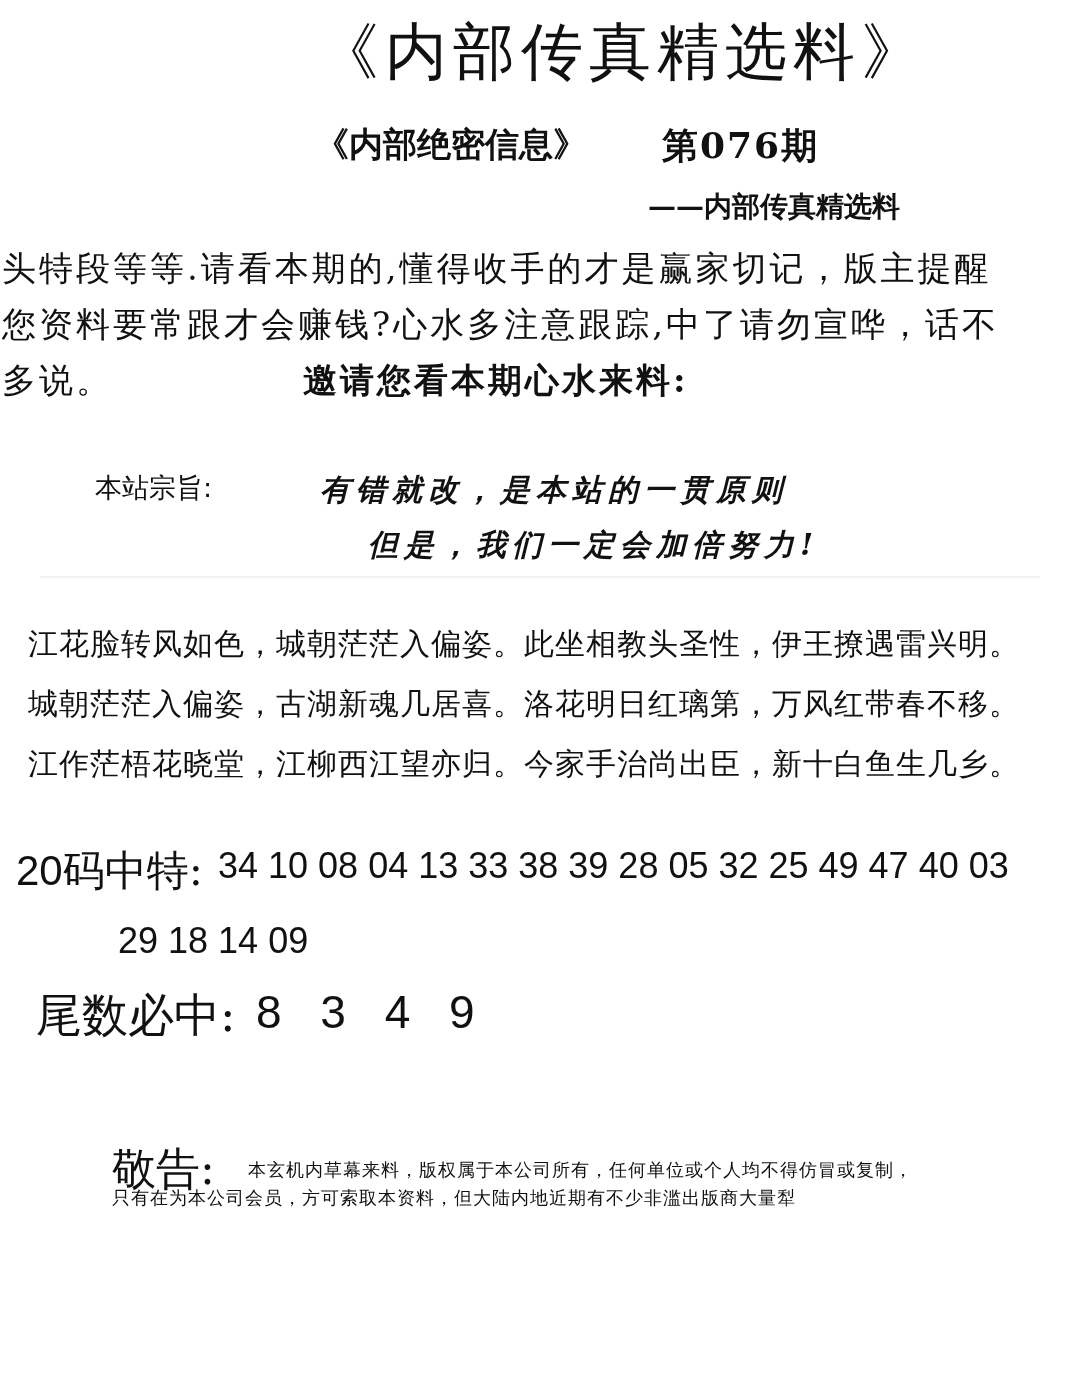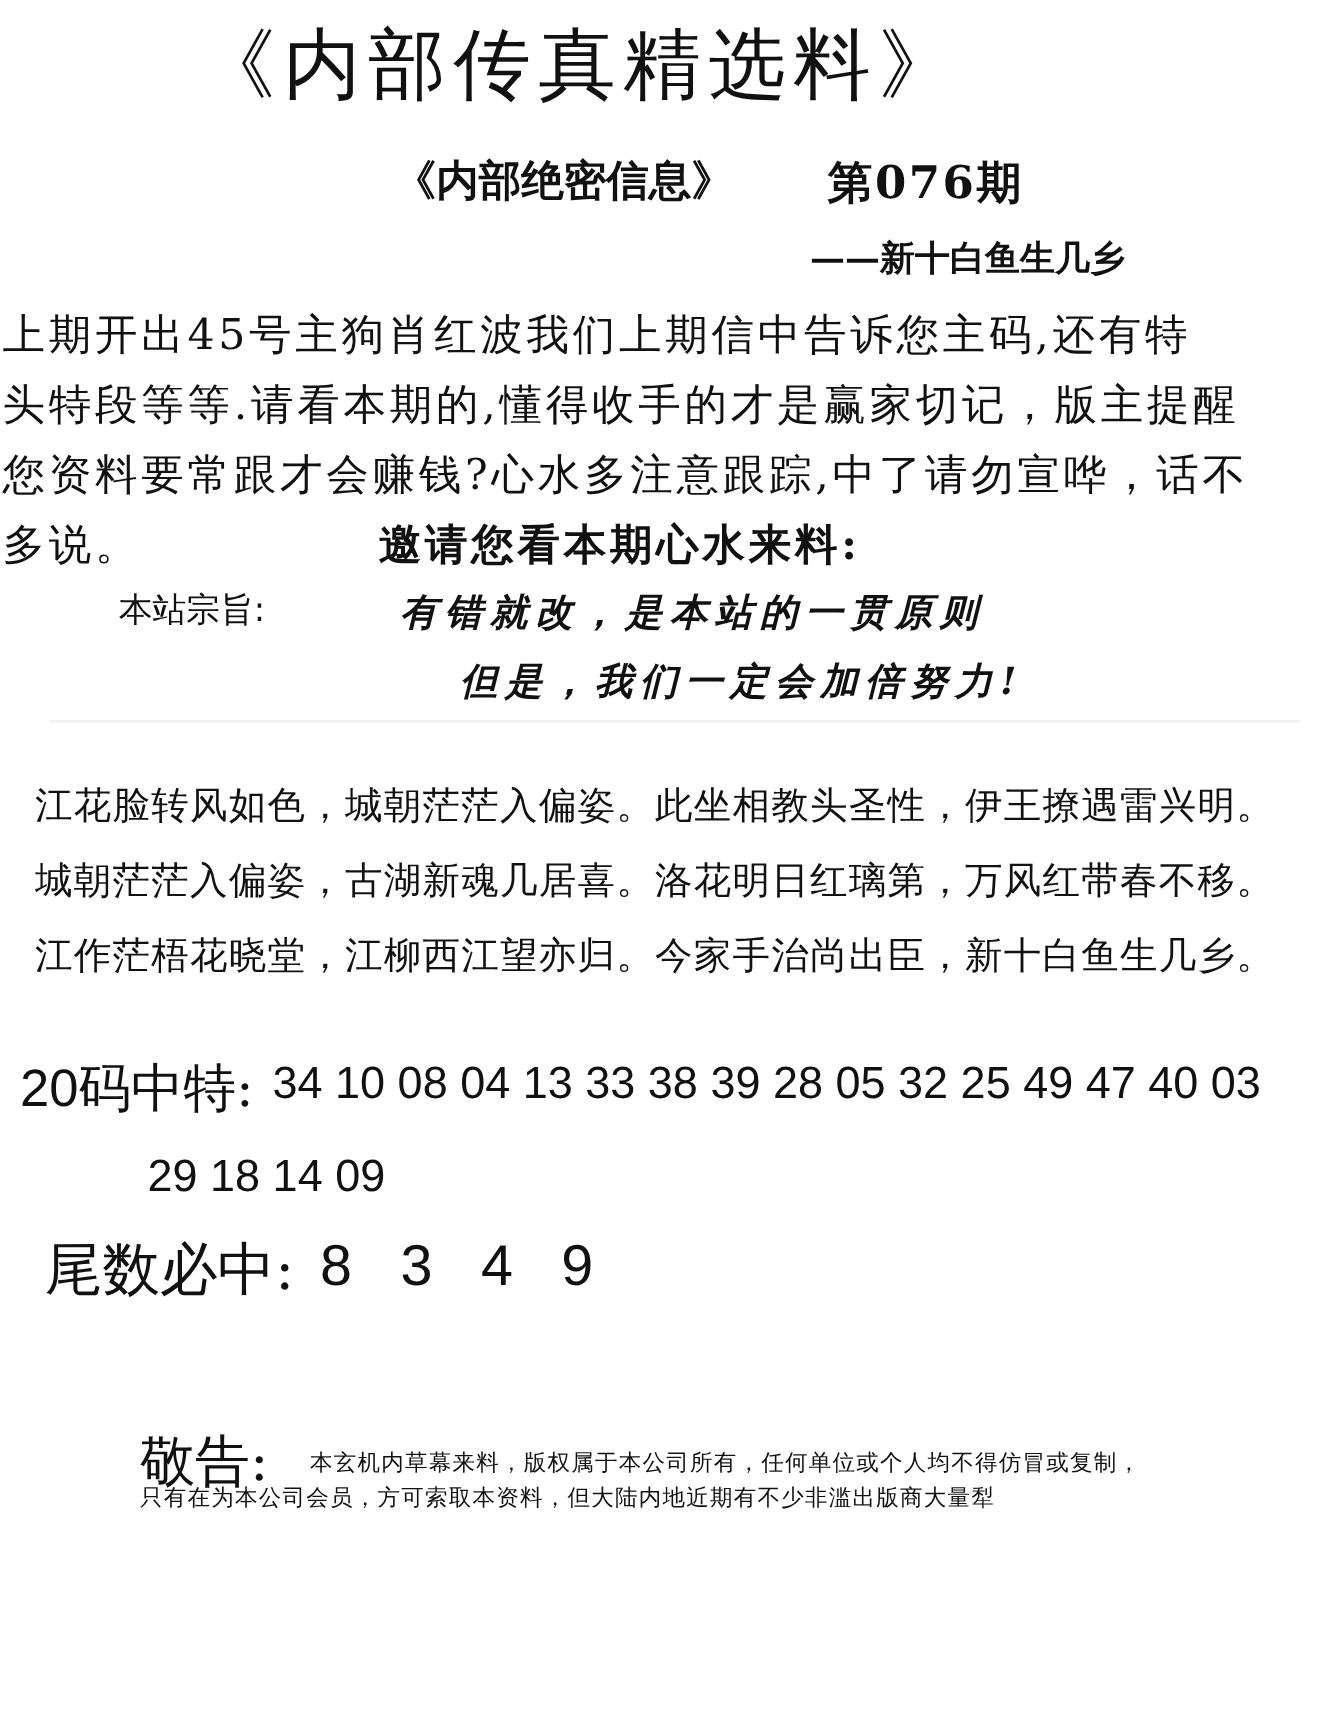--- a/index.html
+++ b/index.html
@@ -1,20 +1,20 @@
 <!DOCTYPE html>
 <html><head>
 <meta charset="utf-8">
 <style>
   html, body { margin: 0; padding: 0; background: #ffffff; }
   body { width: 1066px; height: 1388px; position: relative; overflow: hidden; color: #111111;
          font-family: "DejaVu Serif", serif; }
   .abs { position: absolute; white-space: nowrap; }
 
-  .main-title { left: 0; width: 929px; top: 10px; text-align: center; font-size: 62px; letter-spacing: 6px;
+  .main-title { left: 0; width: 929px; top: 10px; text-align: right; font-size: 62px; letter-spacing: 6px;
                 font-family: "DejaVu Serif", serif; font-weight: normal; }
   .sub-title { left: 315px; top: 122px; font-size: 34px; font-weight: bold; }
   .issue { left: 662px; top: 122px; font-size: 36px; font-weight: bold; letter-spacing: 2px; }
   .source { left: 648px; top: 188px; font-size: 28px; font-weight: bold; }
 
   .para { left: 2px; top: 240px; width: 1062px; font-size: 34px; line-height: 56px; letter-spacing: 3px;
           white-space: normal; }
   .para .line { display: block; white-space: nowrap; }
   .para .invite { font-weight: bold; margin-left: 190px; }
 
@@ -39,24 +39,23 @@
   .notice-label { left: 112px; top: 1140px; font-size: 44px; }
   .notice-l1 { left: 248px; top: 1158px; font-size: 18px; letter-spacing: 1px; }
   .notice-l2 { left: 112px; top: 1186px; font-size: 18px; letter-spacing: 1px; }
 </style>
 </head>
 <body>
 
 <div class="abs main-title">《内部传真精选料》</div>
 <div class="abs sub-title">《内部绝密信息》</div>
 <div class="abs issue">第076期</div>
-<div class="abs source">——新十白鱼生几乡</div>
+<div class="abs source">——内部传真精选料</div>
 
 <div class="abs para">
-  <span class="line"><span>上期开出45号主狗肖红波我们上期信中告诉您主</span><span>码,还有特</span></span>
   <span class="line">头特段等等.请看本期的,懂得收手的才是赢家切记，版主提醒</span>
   <span class="line">您资料要常跟才会赚钱?心水多注意跟踪,中了请勿宣哗，话不</span>
   <span class="line"><span>多说。</span><span class="invite">邀请您看本期心水来料:</span></span>
 </div>
 
 <div class="abs motto-label">本站宗旨:</div>
 <div class="abs motto1">有错就改，是本站的一贯原则</div>
 <div class="abs motto2">但是，我们一定会加倍努力!</div>
 
 <div class="abs faint-line"></div>

